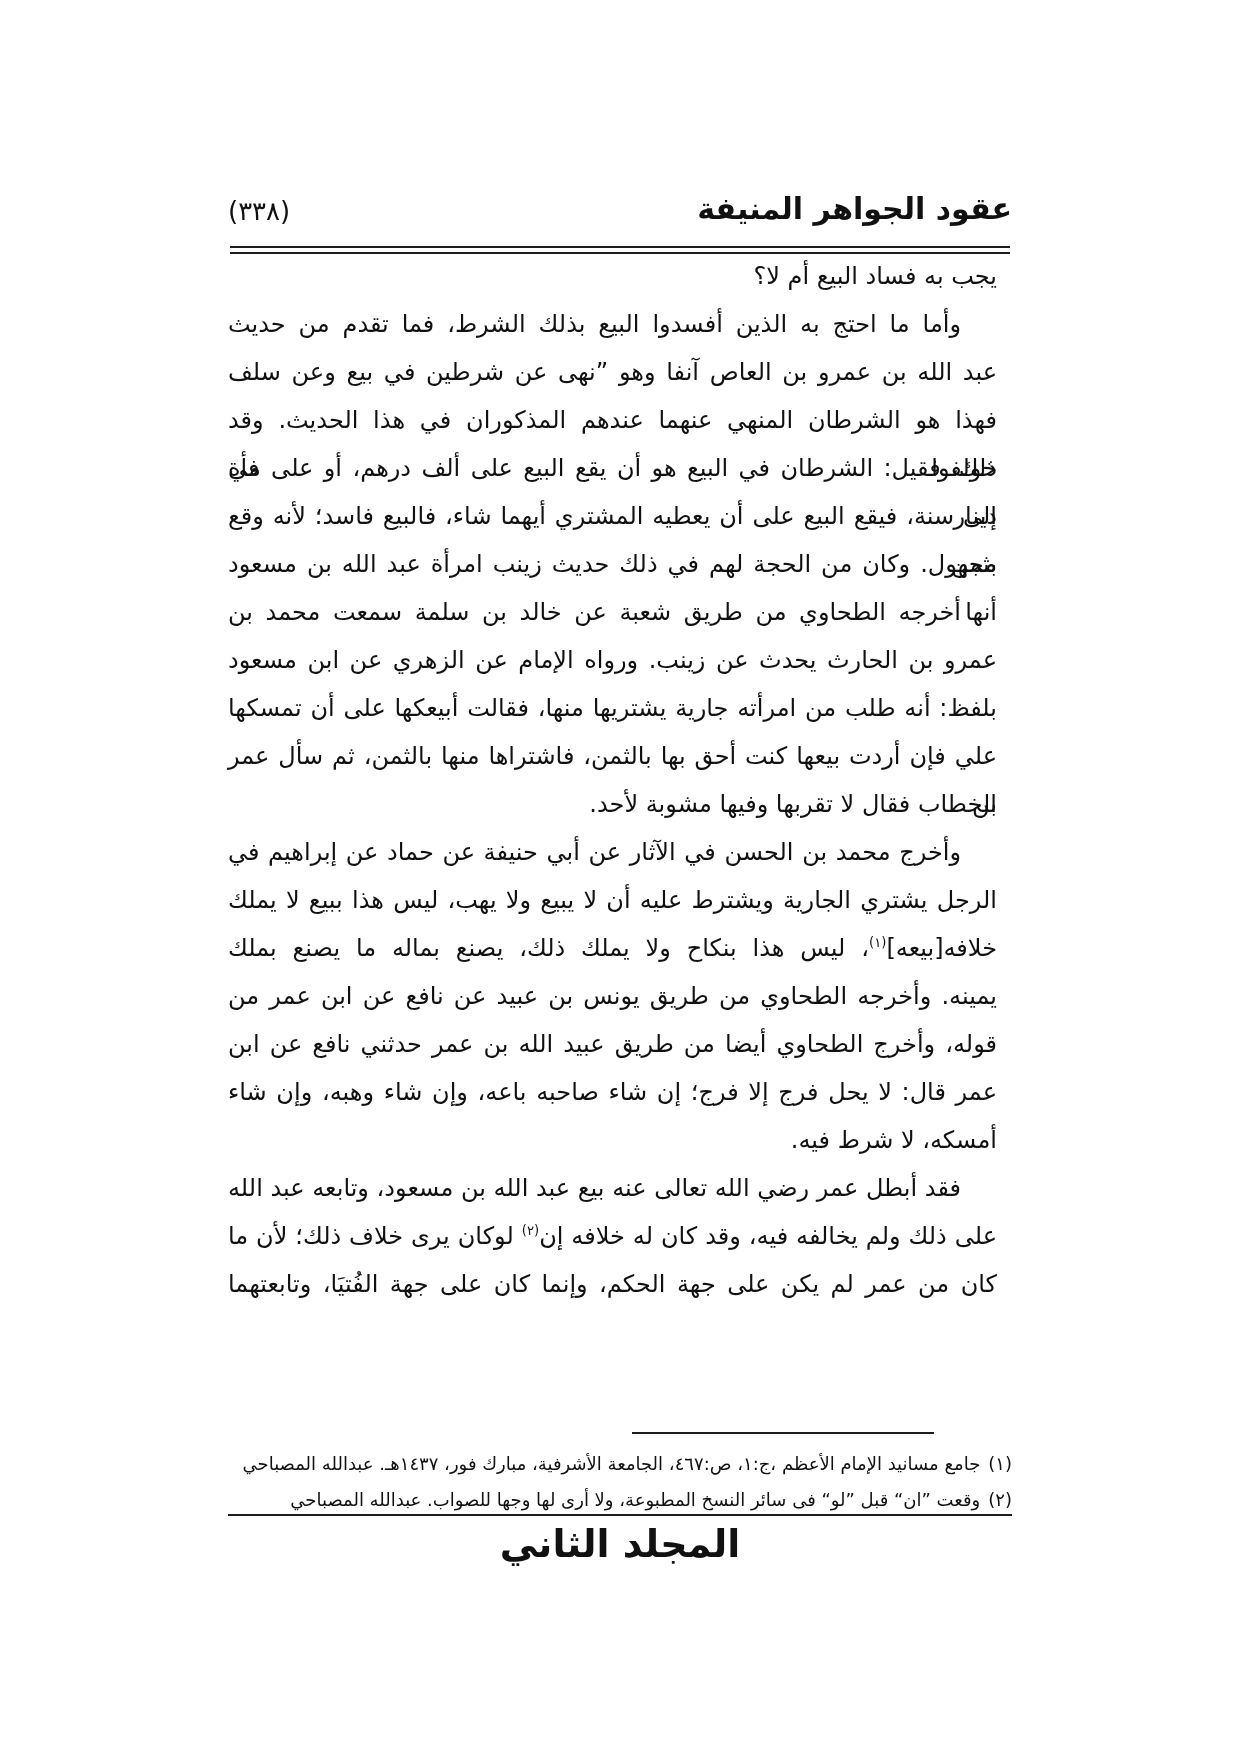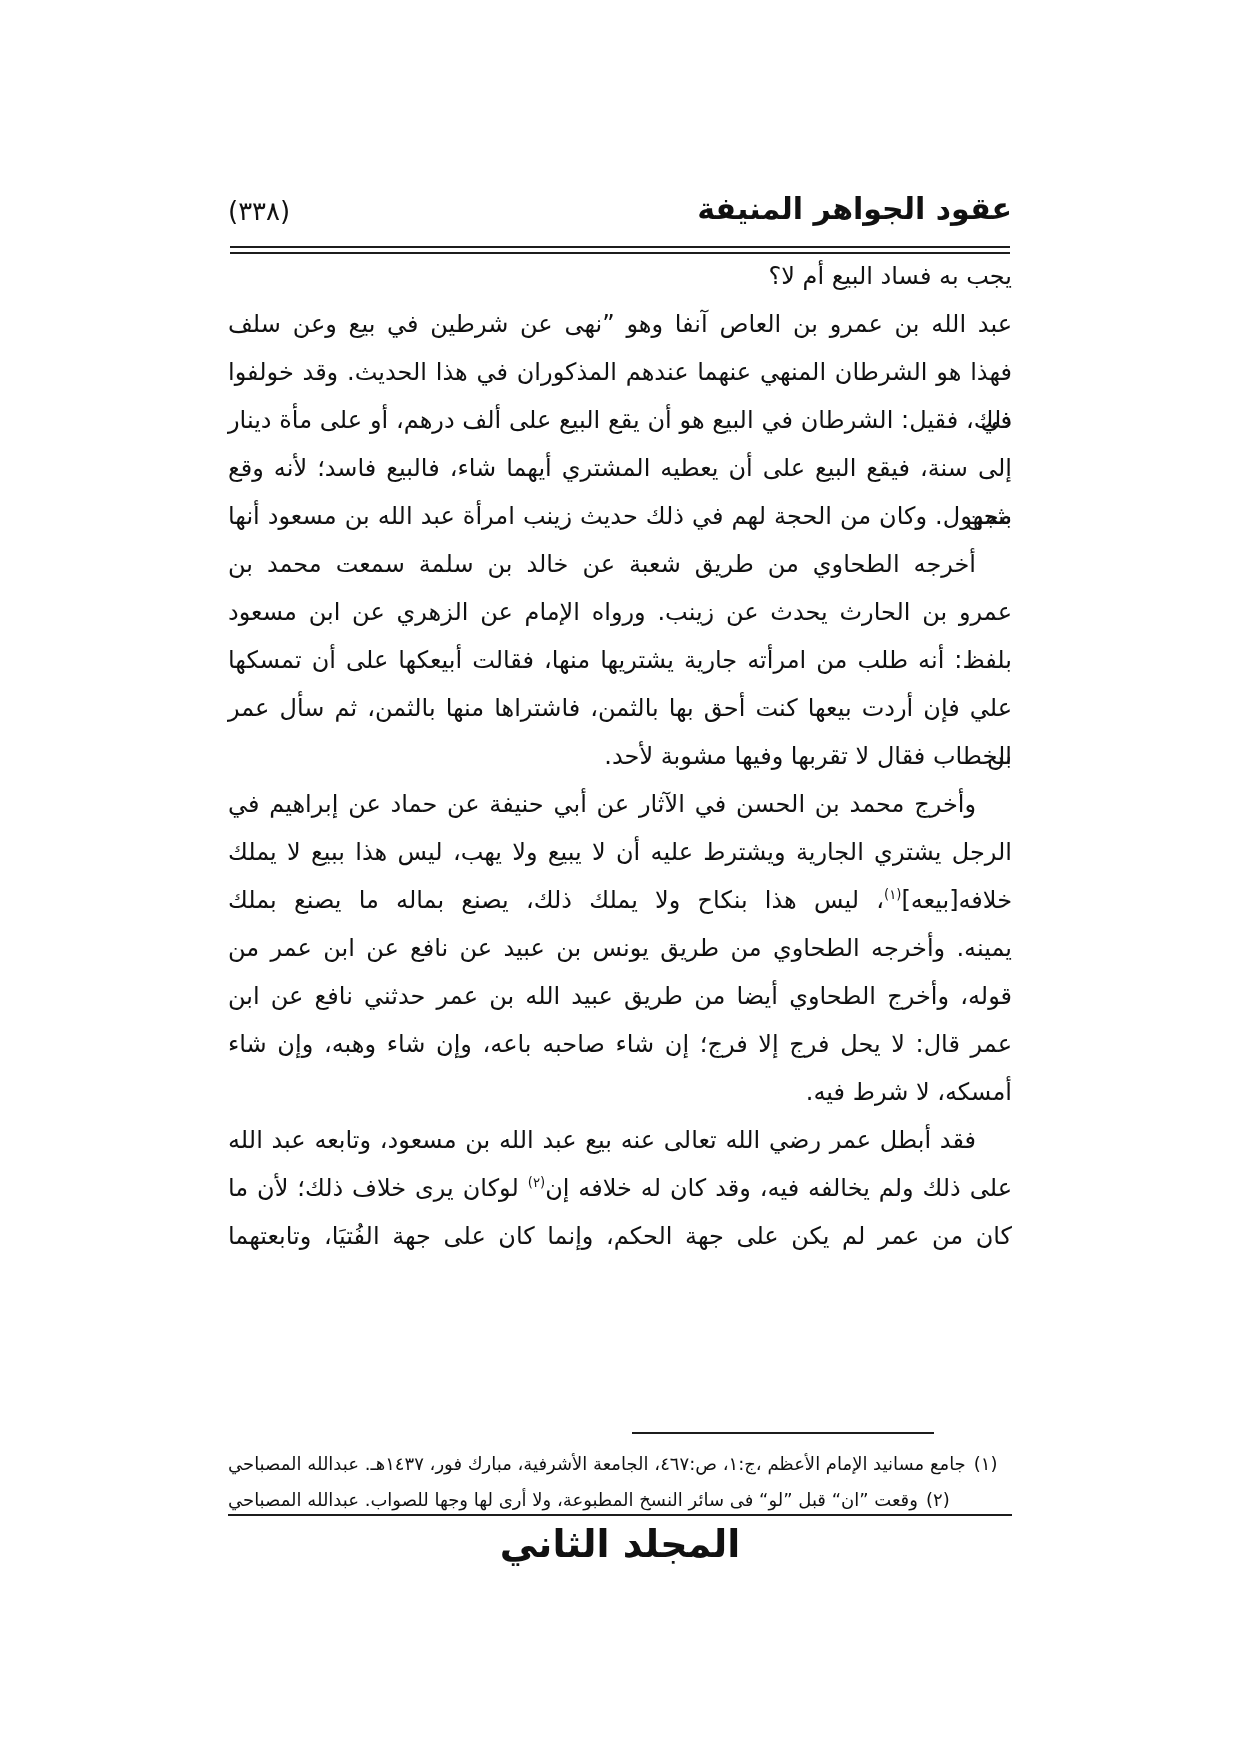--- a/index.html
+++ b/index.html
@@ -39,21 +39,21 @@
   }
   .header-rule{
     position:absolute;
     top:246px;right:2px;left:2px;
     height:4px;
     border-top:2px solid #1c1c1c;
     border-bottom:2px solid #1c1c1c;
   }
   .body-text{
     position:absolute;
-    top:252px;right:0;left:0;
+    top:252px;right:15px;left:0;
     font-size:24px;
   }
   .body-line{
     height:48px;
     line-height:48px;
     white-space:nowrap;
     overflow:visible;
   }
   .body-line.jl{
     text-align:justify;
@@ -78,21 +78,21 @@
     border-top:2px solid #1c1c1c;
   }
   .footnotes{
     position:absolute;
     top:1446px;right:0;left:0;
     font-size:18px;
   }
   .footnote{
     height:36px;
     line-height:36px;
-    text-align:left;
+    text-align:right;
     white-space:nowrap;
   }
   .footnote .fn-marker{margin-left:8px;}
   .bottom-rule{
     position:absolute;
     top:1514px;right:0;left:0;
     height:0;
     border-top:2.5px solid #1c1c1c;
   }
   .volume-footer{
@@ -112,20 +112,21 @@
 
     <div class="header">
       <span class="book-title">عقود الجواهر المنيفة</span>
       <span class="page-number">(٣٣٨)</span>
     </div>
 
     <div class="header-rule"></div>
 
     <div class="body-text">
         <div class="body-line rl">يجب به فساد البيع أم لا؟</div>
+        <div class="body-line jl ind">وأما ما احتج به الذين أفسدوا البيع بذلك الشرط، فما تقدم من حديث</div>
         <div class="body-line jl">عبد الله بن عمرو بن العاص آنفا وهو ”نهى عن شرطين في بيع وعن سلف</div>
         <div class="body-line jl">فهذا هو الشرطان المنهي عنهما عندهم المذكوران في هذا الحديث. وقد خولفوا في</div>
         <div class="body-line jl">ذلك، فقيل: الشرطان في البيع هو أن يقع البيع على ألف درهم، أو على مأة دينار</div>
         <div class="body-line jl">إلى سنة، فيقع البيع على أن يعطيه المشتري أيهما شاء، فالبيع فاسد؛ لأنه وقع بثمن</div>
         <div class="body-line jl">مجهول. وكان من الحجة لهم في ذلك حديث زينب امرأة عبد الله بن مسعود أنها</div>
         <div class="body-line jl ind">أخرجه الطحاوي من طريق شعبة عن خالد بن سلمة سمعت محمد بن</div>
         <div class="body-line jl">عمرو بن الحارث يحدث عن زينب. ورواه الإمام عن الزهري عن ابن مسعود</div>
         <div class="body-line jl">بلفظ: أنه طلب من امرأته جارية يشتريها منها، فقالت أبيعكها على أن تمسكها</div>
         <div class="body-line jl">علي فإن أردت بيعها كنت أحق بها بالثمن، فاشتراها منها بالثمن، ثم سأل عمر بن</div>
         <div class="body-line rl">الخطاب فقال لا تقربها وفيها مشوبة لأحد.</div>

